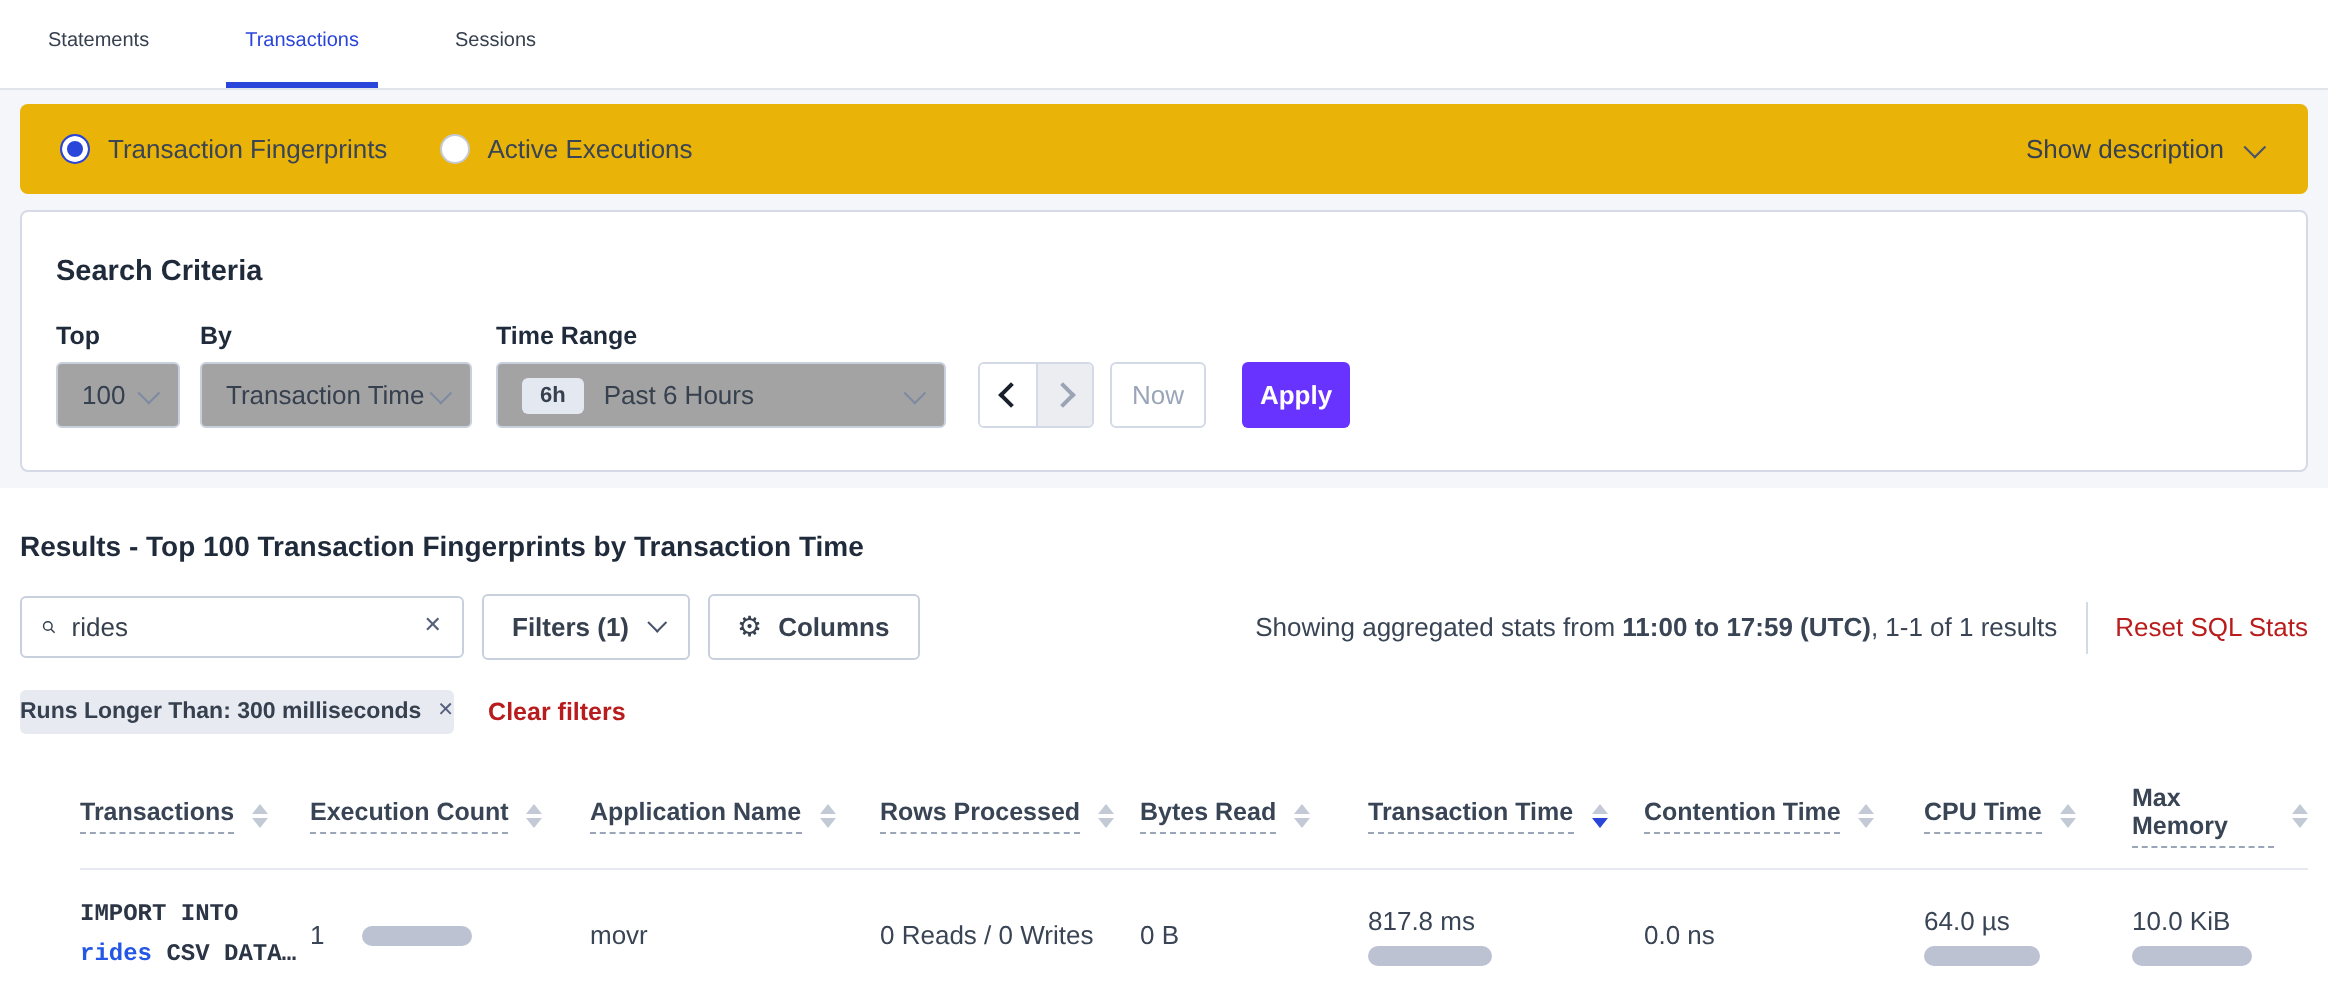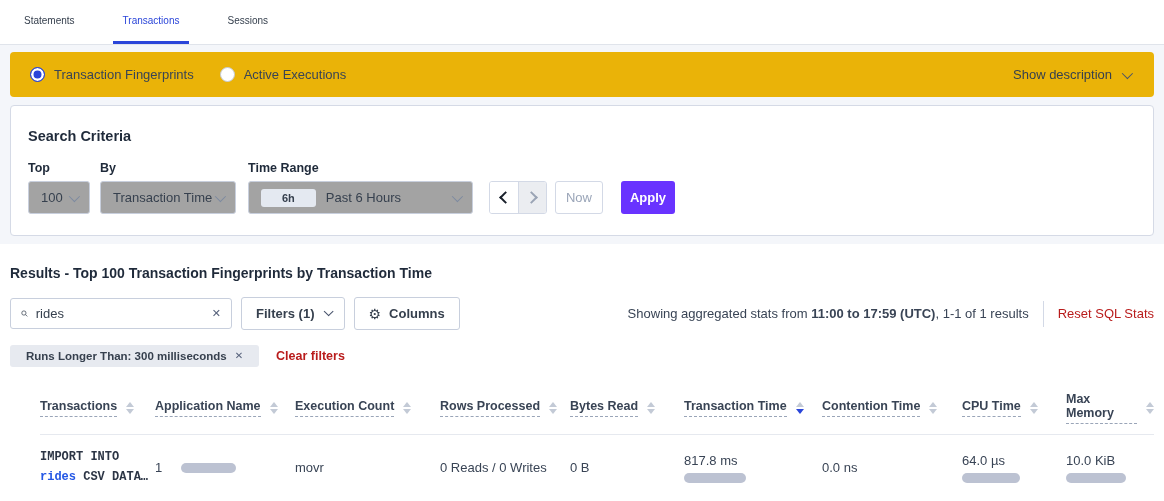--- a/index.html
+++ b/index.html
@@ -50,21 +50,21 @@
   .select {
     height:33px; border:1px solid #c8cfdd; border-radius:3px; background:#a3a3a3;
     display:flex; align-items:center; padding:0 12px; cursor:pointer; font-size:13px; color:#36404e;
   }
   .select .chev { margin-left:auto; }
   .w-top { width:62px; }
   .w-by { width:136px; margin-left:10px; }
   .w-range { width:225px; margin-left:12px; }
   .range-badge {
     background:#e4e9f1; color:#36404e; font-size:11px; font-weight:700;
-    border-radius:3px; padding:3px 21px; margin-right:10px;
+    border-radius:3px; padding:3px 9px; margin-right:10px;
   }
   .arrow-group {
     display:flex; margin-left:16px; border:1px solid #d3d9e6; border-radius:3px; overflow:hidden; height:33px;
   }
   .arrow-btn {
     width:28px; display:flex; align-items:center; justify-content:center; cursor:pointer; background:#fff;
   }
   .arrow-btn.disabled { background:#ebedf1; cursor:default; border-left:1px solid #d3d9e6; }
   .arr { width:9px; height:9px; display:inline-block; }
   .arr.left  { border-left:2.4px solid #19202b; border-bottom:2.4px solid #19202b; transform:rotate(45deg); margin-left:3px; }
@@ -96,21 +96,21 @@
     display:flex; align-items:center; gap:8px; padding:0 14px; margin-left:9px;
     font-size:13px; font-weight:700; color:#36404e; cursor:pointer;
   }
   .gear { font-size:14px; color:#36404e; }
   .stats-area { margin-left:auto; display:flex; align-items:center; font-size:13px; color:#394455; }
   .stats-area b { font-weight:700; }
   .vdiv { width:1px; height:26px; background:#d3d9e6; margin:0 14px; }
   .link { color:#b91c1c; cursor:pointer; font-size:13px; }
   .chip-row { display:flex; align-items:center; margin-top:15px; }
   .chip {
-    background:#e7eaf0; border-radius:3px; padding:5px 16px; font-size:11.5px; font-weight:700;
+    background:#e7eaf0; border-radius:3px; padding:5px 0; font-size:11.5px; font-weight:700;
     color:#36404e; display:flex; align-items:center; gap:8px;
   }
   .chip .x-icon { font-size:10px; }
   .clear-link { margin-left:17px; font-weight:700; font-size:12.5px; }
   
   .tbl { margin-top:17px; padding:0 0 0 30px; }
   .tr { display:grid; grid-template-columns:115px 140px 145px 130px 114px 138px 140px 104px auto; }
   .tr.head { border-bottom:1px solid #e6e9ef; padding:8px 0 10px; }
   .tr.data { border-bottom:1px solid #e6e9ef; padding:13px 0 14px; align-items:center; min-height:58px; }
   .th { display:flex; align-items:center; gap:9px; font-size:12.5px; font-weight:700; color:#394455; }
@@ -238,28 +238,28 @@
   <div class="tbl">
     <div class="tr head">
       <div class="th">
         <span class="lbl">Transactions</span>
         <span class="sorter">
             <span class="car-up"></span>
             <span class="car-dn"></span>
           </span>
       </div>
       <div class="th">
+        <span class="lbl">Execution Count</span>
+        <span class="sorter">
+            <span class="car-up"></span>
+            <span class="car-dn"></span>
+          </span>
+      </div>
+      <div class="th">
         <span class="lbl">Application Name</span>
-        <span class="sorter">
-            <span class="car-up"></span>
-            <span class="car-dn"></span>
-          </span>
-      </div>
-      <div class="th">
-        <span class="lbl">Execution Count</span>
         <span class="sorter">
             <span class="car-up"></span>
             <span class="car-dn"></span>
           </span>
       </div>
       <div class="th">
         <span class="lbl">Rows Processed</span>
         <span class="sorter">
             <span class="car-up"></span>
             <span class="car-dn"></span>

